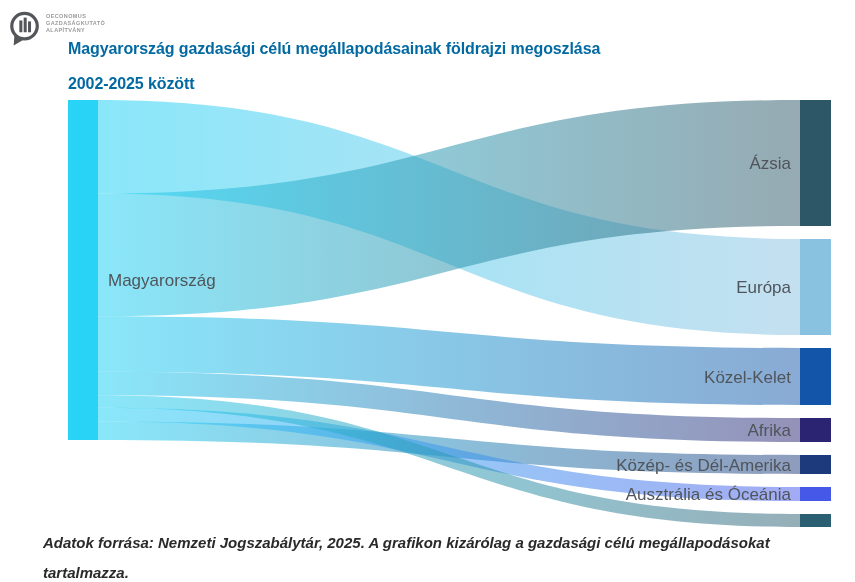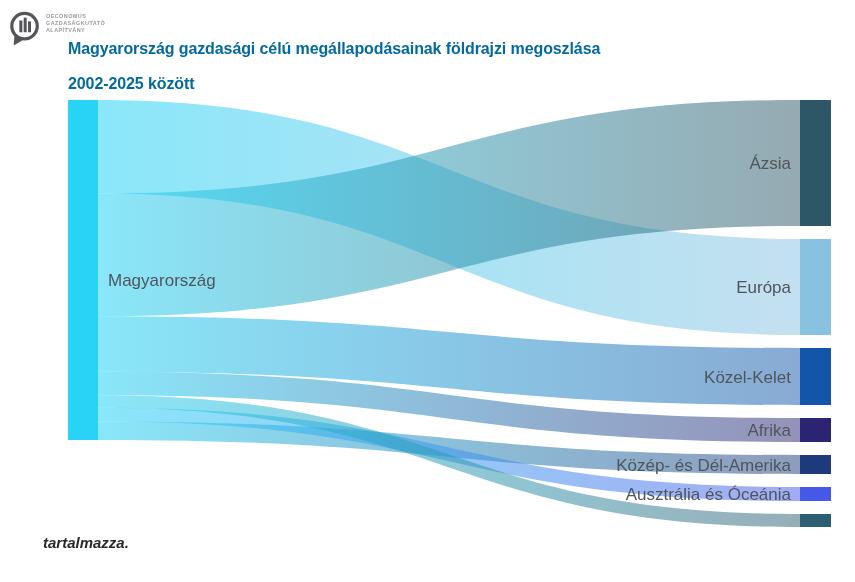--- a/index.html
+++ b/index.html
@@ -101,16 +101,17 @@
       <rect x="800" y="418" width="31" height="24" fill="#2b2473"></rect>
       <text x="791" y="436" text-anchor="end" fill="#50555b">Afrika</text>
       <rect x="800" y="455" width="31" height="19" fill="#1d3a7c"></rect>
       <text x="791" y="470.5" text-anchor="end" fill="#50555b">Közép- és Dél-Amerika</text>
       <rect x="800" y="487" width="31" height="14" fill="#4558e8"></rect>
       <text x="791" y="500" text-anchor="end" fill="#50555b">Ausztrália és Óceánia</text>
       <rect x="800" y="514" width="31" height="13" fill="#2d5f72"></rect>
     </svg>
 
   <div class="footer">
+    <div>Adatok forrása: Nemzeti Jogszabálytár, 2025. A grafikon kizárólag a gazdasági célú megállapodásokat</div>
     <div>tartalmazza.</div>
   </div>
 
 </div>
 
 </body></html>

